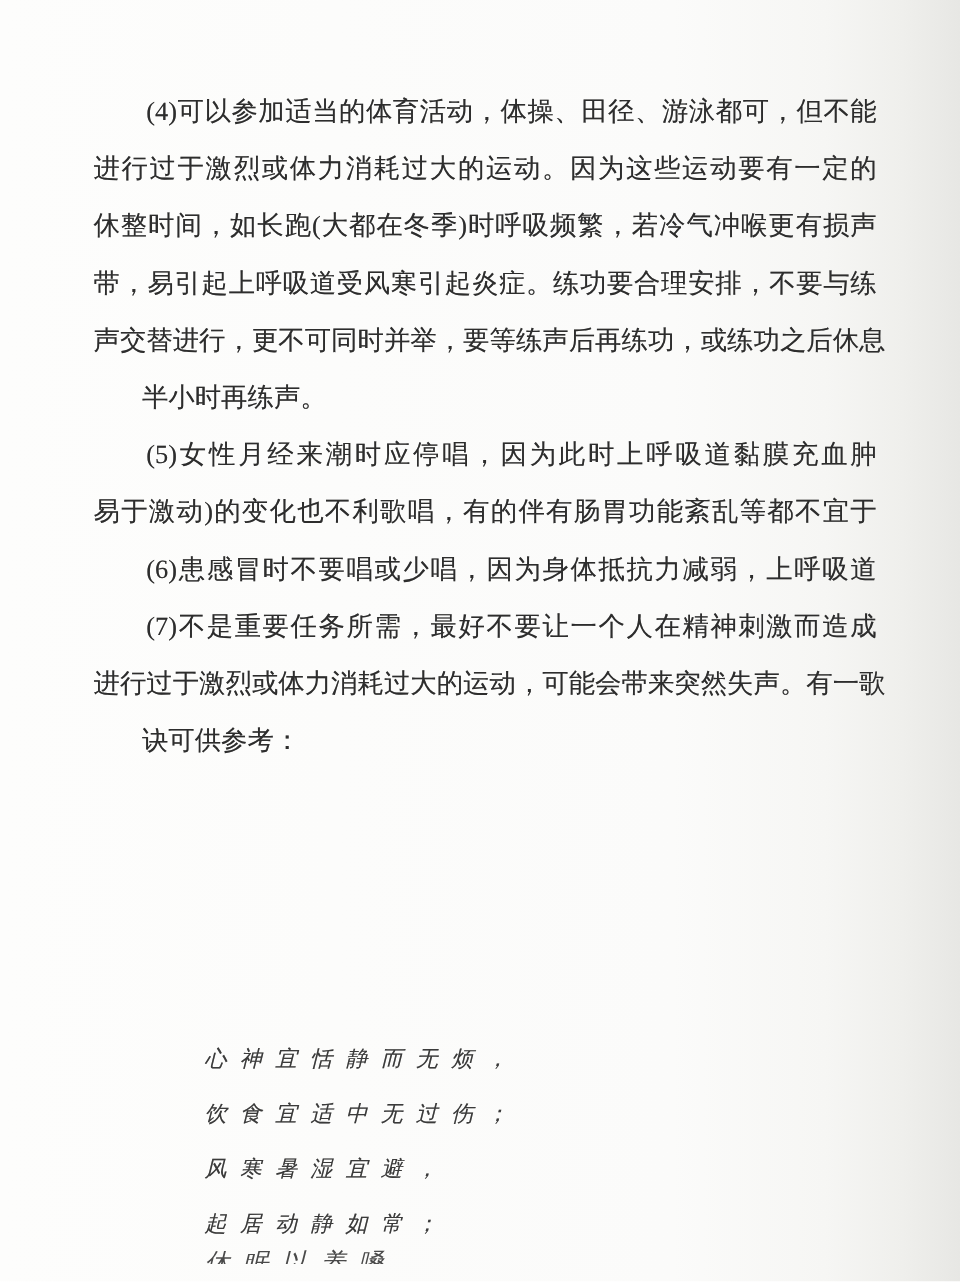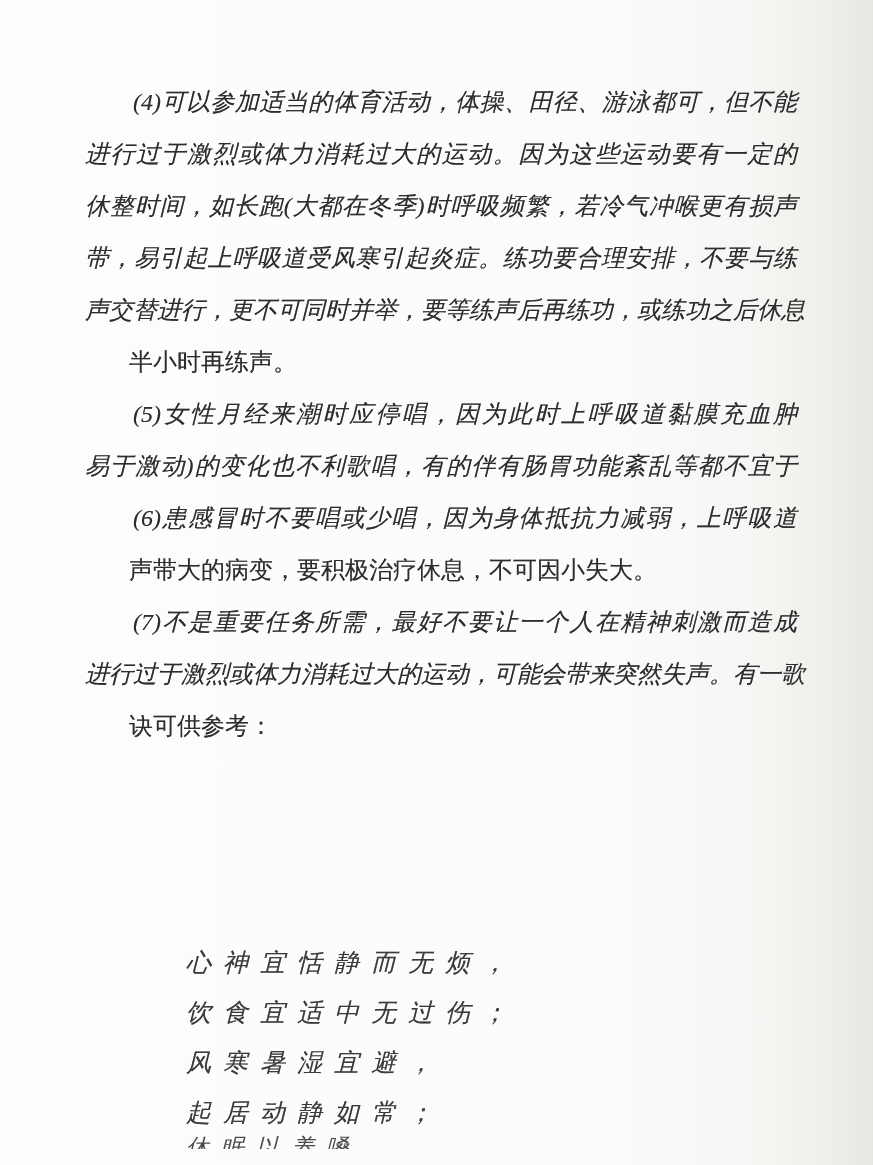--- a/index.html
+++ b/index.html
@@ -31,35 +31,34 @@
     text-shadow: 0 0 0.5px rgba(40,40,40,0.45);
   }
   .text-line {
     width: 712px;
     white-space: nowrap;
   }
   .text-line.justify {
     text-align: justify;
     text-align-last: justify;
     text-justify: inter-character;
-    font-style: italic;
   }
   .text-line.indent {
     text-indent: 48px;
   }
   .text-line.para-end {
     text-align: left;
     margin-left: 44px;
   }
   .verse {
     position: absolute;
     left: 186px;
     top: 938px;
     width: 560px;
-    font-size: 25px;
+    font-size: 20px;
     line-height: 50px;
     letter-spacing: 12px;
     font-style: italic;
     color: #3b3b3b;
     text-shadow: 0 0 0.5px rgba(50,50,50,0.4);
   }
   .verse-line {
     white-space: nowrap;
   }
   .verse-partial {
@@ -84,21 +83,20 @@
   <div class="body-text">
     <div class="text-line justify indent">(4)可以参加适当的体育活动，体操、田径、游泳都可，但不能</div>
     <div class="text-line justify">进行过于激烈或体力消耗过大的运动。因为这些运动要有一定的</div>
     <div class="text-line justify">休整时间，如长跑(大都在冬季)时呼吸频繁，若冷气冲喉更有损声</div>
     <div class="text-line justify">带，易引起上呼吸道受风寒引起炎症。练功要合理安排，不要与练</div>
     <div class="text-line justify">声交替进行，更不可同时并举，要等练声后再练功，或练功之后休息</div>
     <div class="text-line para-end">半小时再练声。</div>
     <div class="text-line justify indent">(5)女性月经来潮时应停唱，因为此时上呼吸道黏膜充血肿</div>
     <div class="text-line justify">易于激动)的变化也不利歌唱，有的伴有肠胃功能紊乱等都不宜于</div>
     <div class="text-line justify indent">(6)患感冒时不要唱或少唱，因为身体抵抗力减弱，上呼吸道</div>
-    <div class="text-line para-end">声带大的病变，要积极治疗休息，不可因小失大。</div>
     <div class="text-line justify indent">(7)不是重要任务所需，最好不要让一个人在精神刺激而造成</div>
     <div class="text-line justify">进行过于激烈或体力消耗过大的运动，可能会带来突然失声。有一歌</div>
     <div class="text-line para-end">诀可供参考：</div>
   </div>
 
   <div class="verse">
     <div class="verse-line">心神宜恬静而无烦，</div>
     <div class="verse-line">饮食宜适中无过伤；</div>
     <div class="verse-line">风寒暑湿宜避，</div>
     <div class="verse-line">起居动静如常；</div>

